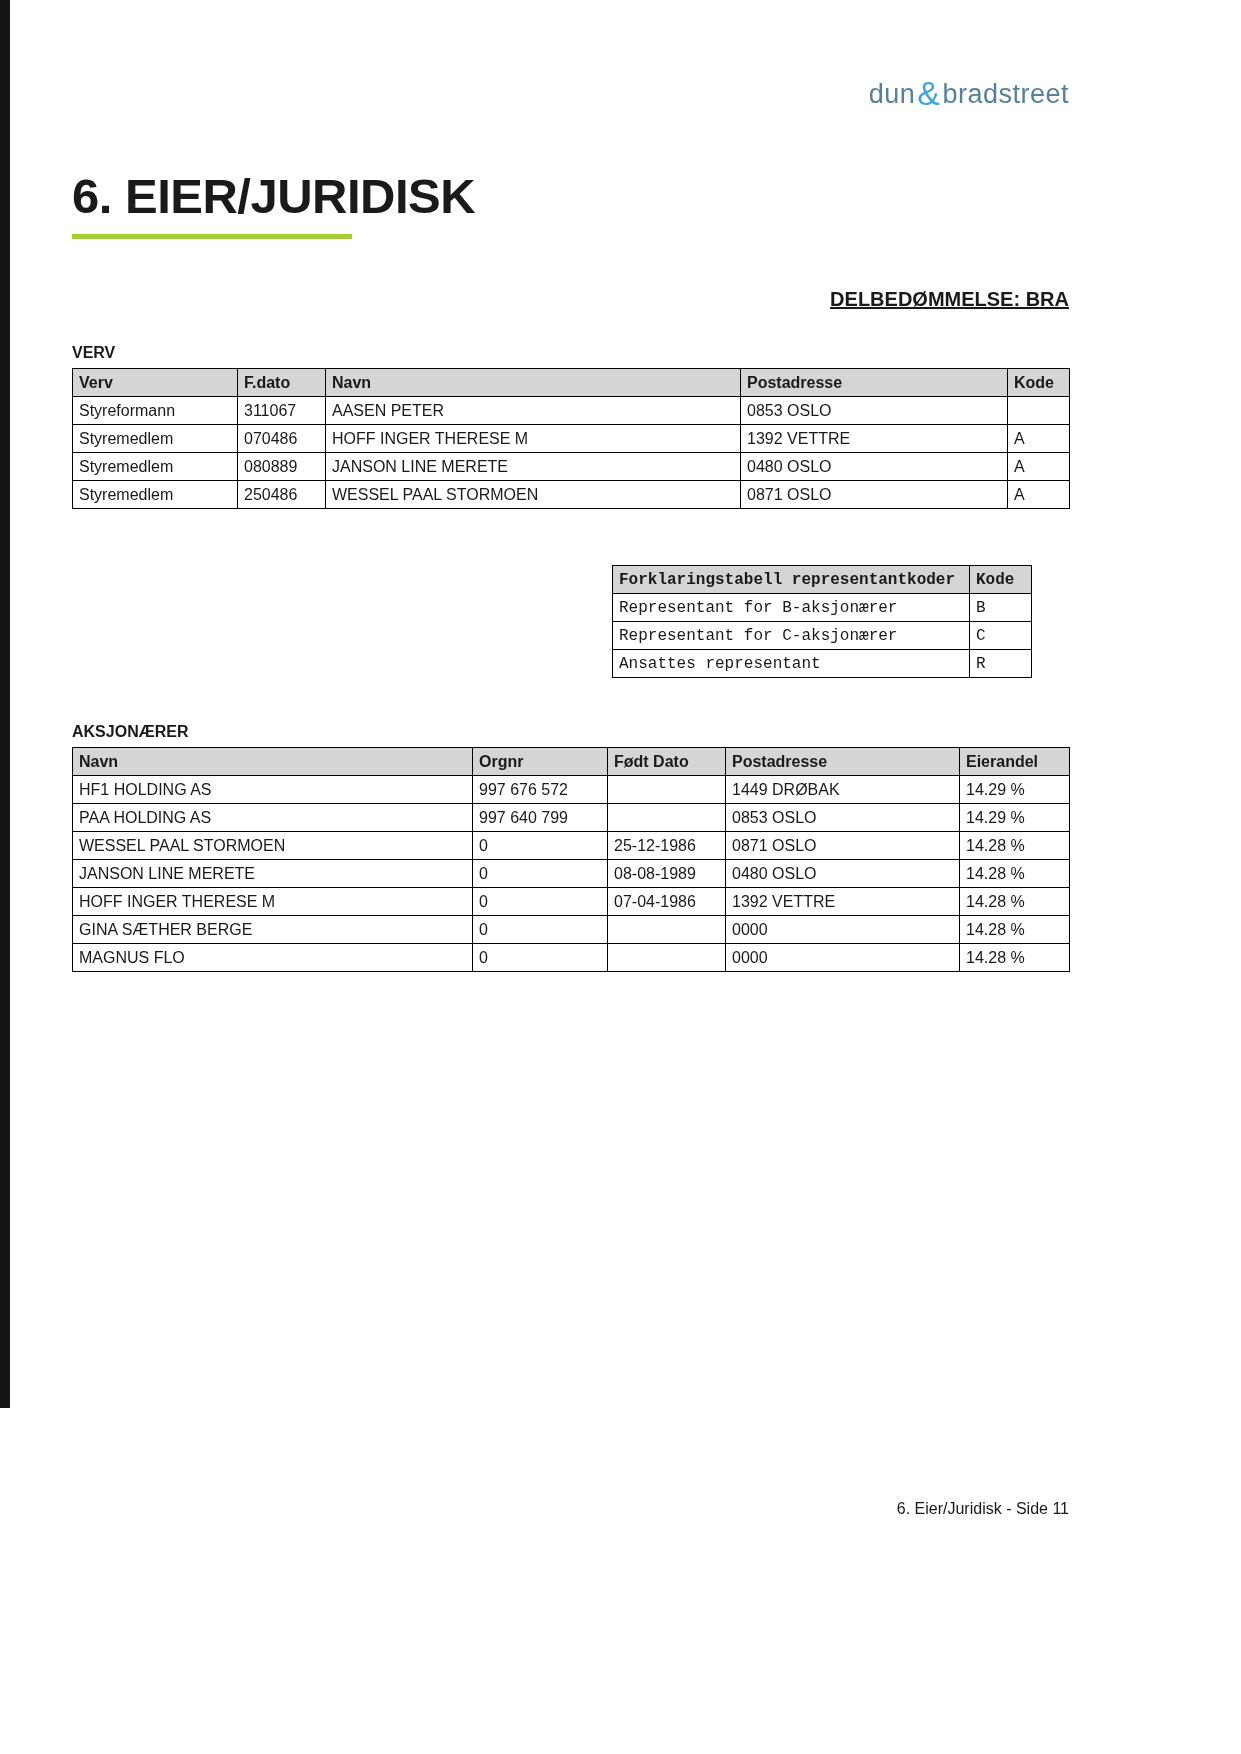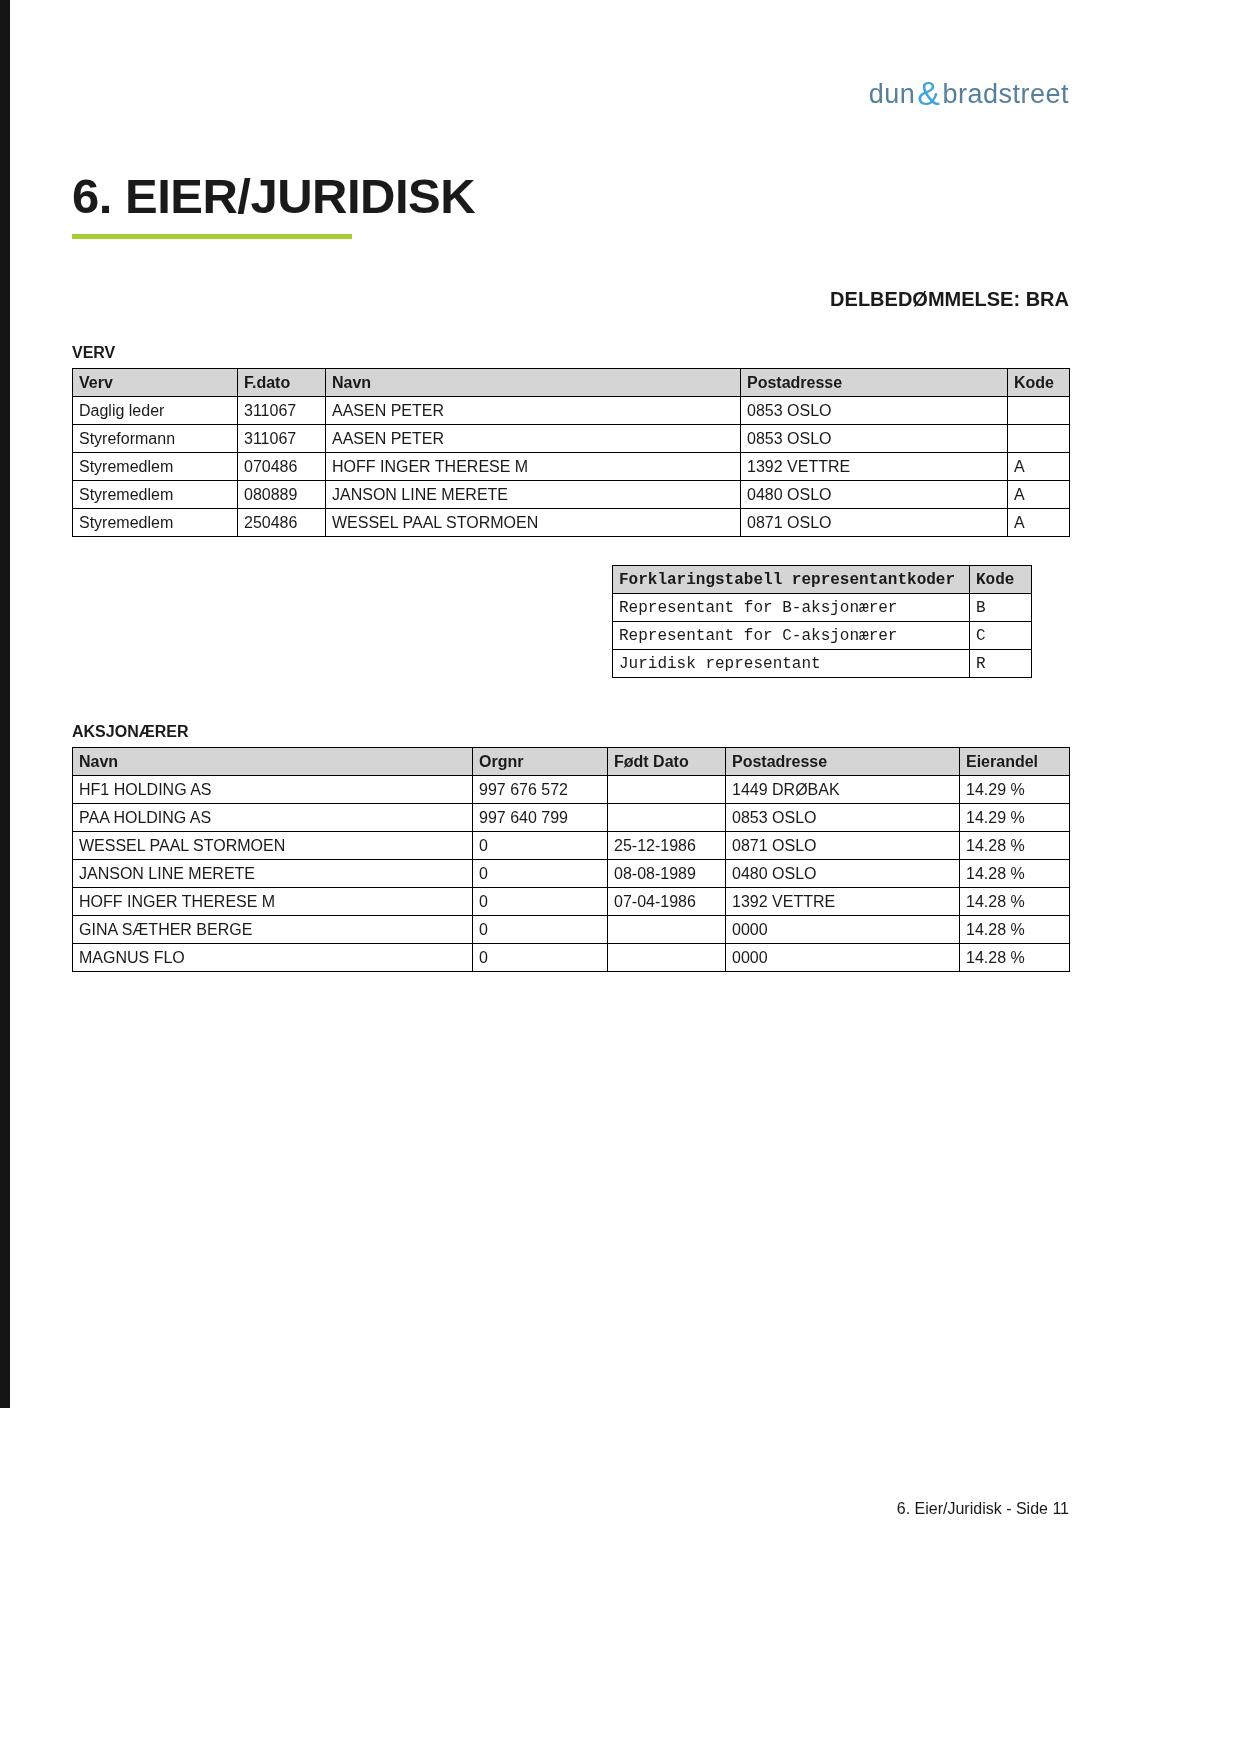--- a/index.html
+++ b/index.html
@@ -28,21 +28,21 @@
     position:absolute;left:72px;top:168px;
     font-size:49px;font-weight:700;letter-spacing:-0.5px;
     color:#1a1a1a;
   }
   .accent-line{
     position:absolute;left:72px;top:234px;
     width:280px;height:5px;background:#a5ce35;
   }
   .assessment{
     position:absolute;top:288px;right:172px;
-    font-size:20px;font-weight:700;color:#1a1a1a;
+    font-size:20px;font-weight:700;color:#1a1a1a;text-decoration:underline;
   }
   .section-label{
     position:absolute;left:72px;
     font-size:16px;font-weight:700;color:#1a1a1a;
   }
   .label-verv{top:344px;}
   .label-aksjonaerer{top:723px;}
   table{
     border-collapse:collapse;
     table-layout:fixed;
@@ -102,27 +102,20 @@
         <tr>
           <th>Verv</th>
           <th>F.dato</th>
           <th>Navn</th>
           <th>Postadresse</th>
           <th>Kode</th>
         </tr>
       </thead>
       <tbody>
         <tr>
-          <td>Daglig leder</td>
-          <td>311067</td>
-          <td>AASEN PETER</td>
-          <td>0853 OSLO</td>
-          <td></td>
-        </tr>
-        <tr>
           <td>Styreformann</td>
           <td>311067</td>
           <td>AASEN PETER</td>
           <td>0853 OSLO</td>
           <td></td>
         </tr>
         <tr>
           <td>Styremedlem</td>
           <td>070486</td>
           <td>HOFF INGER THERESE M</td>
@@ -160,21 +153,21 @@
       <tbody>
         <tr>
           <td>Representant for B-aksjonærer</td>
           <td>B</td>
         </tr>
         <tr>
           <td>Representant for C-aksjonærer</td>
           <td>C</td>
         </tr>
         <tr>
-          <td>Juridisk representant</td>
+          <td>Ansattes representant</td>
           <td>R</td>
         </tr>
       </tbody>
     </table>
 
   <div class="section-label label-aksjonaerer">AKSJONÆRER</div>
 
   <table class="aksjonaerer-table">
     <colgroup>
       <col style="width:400px">

